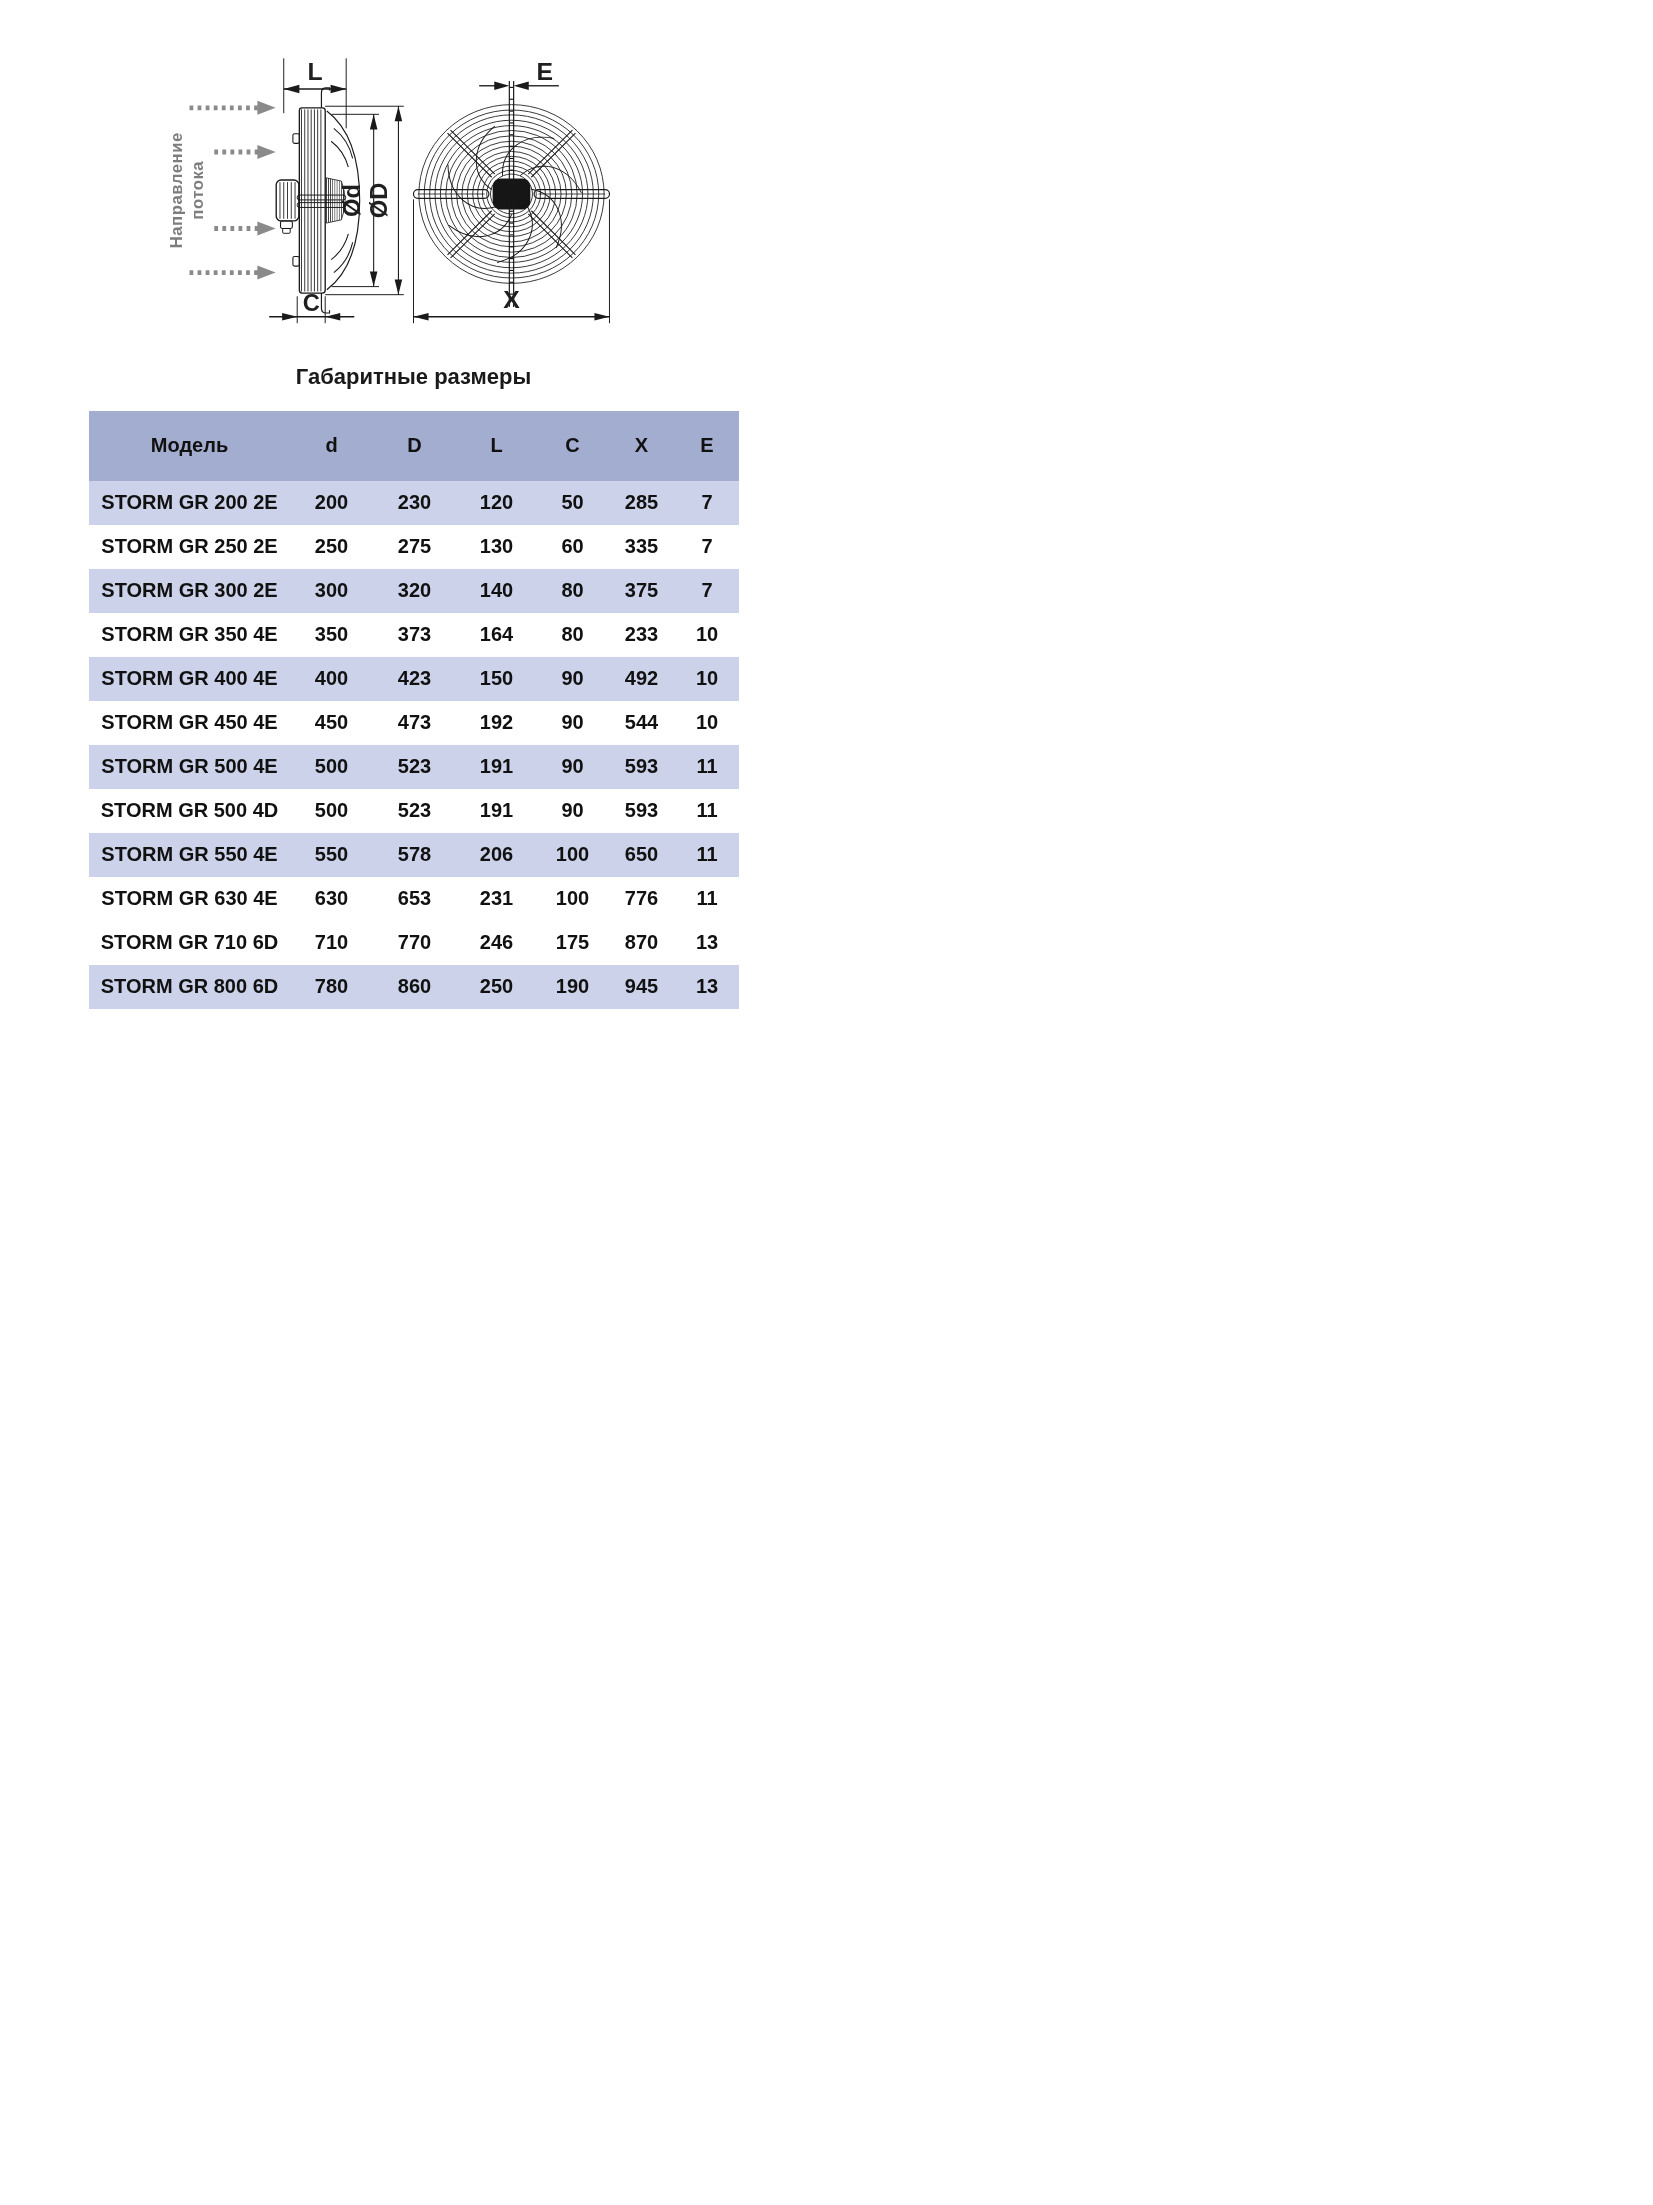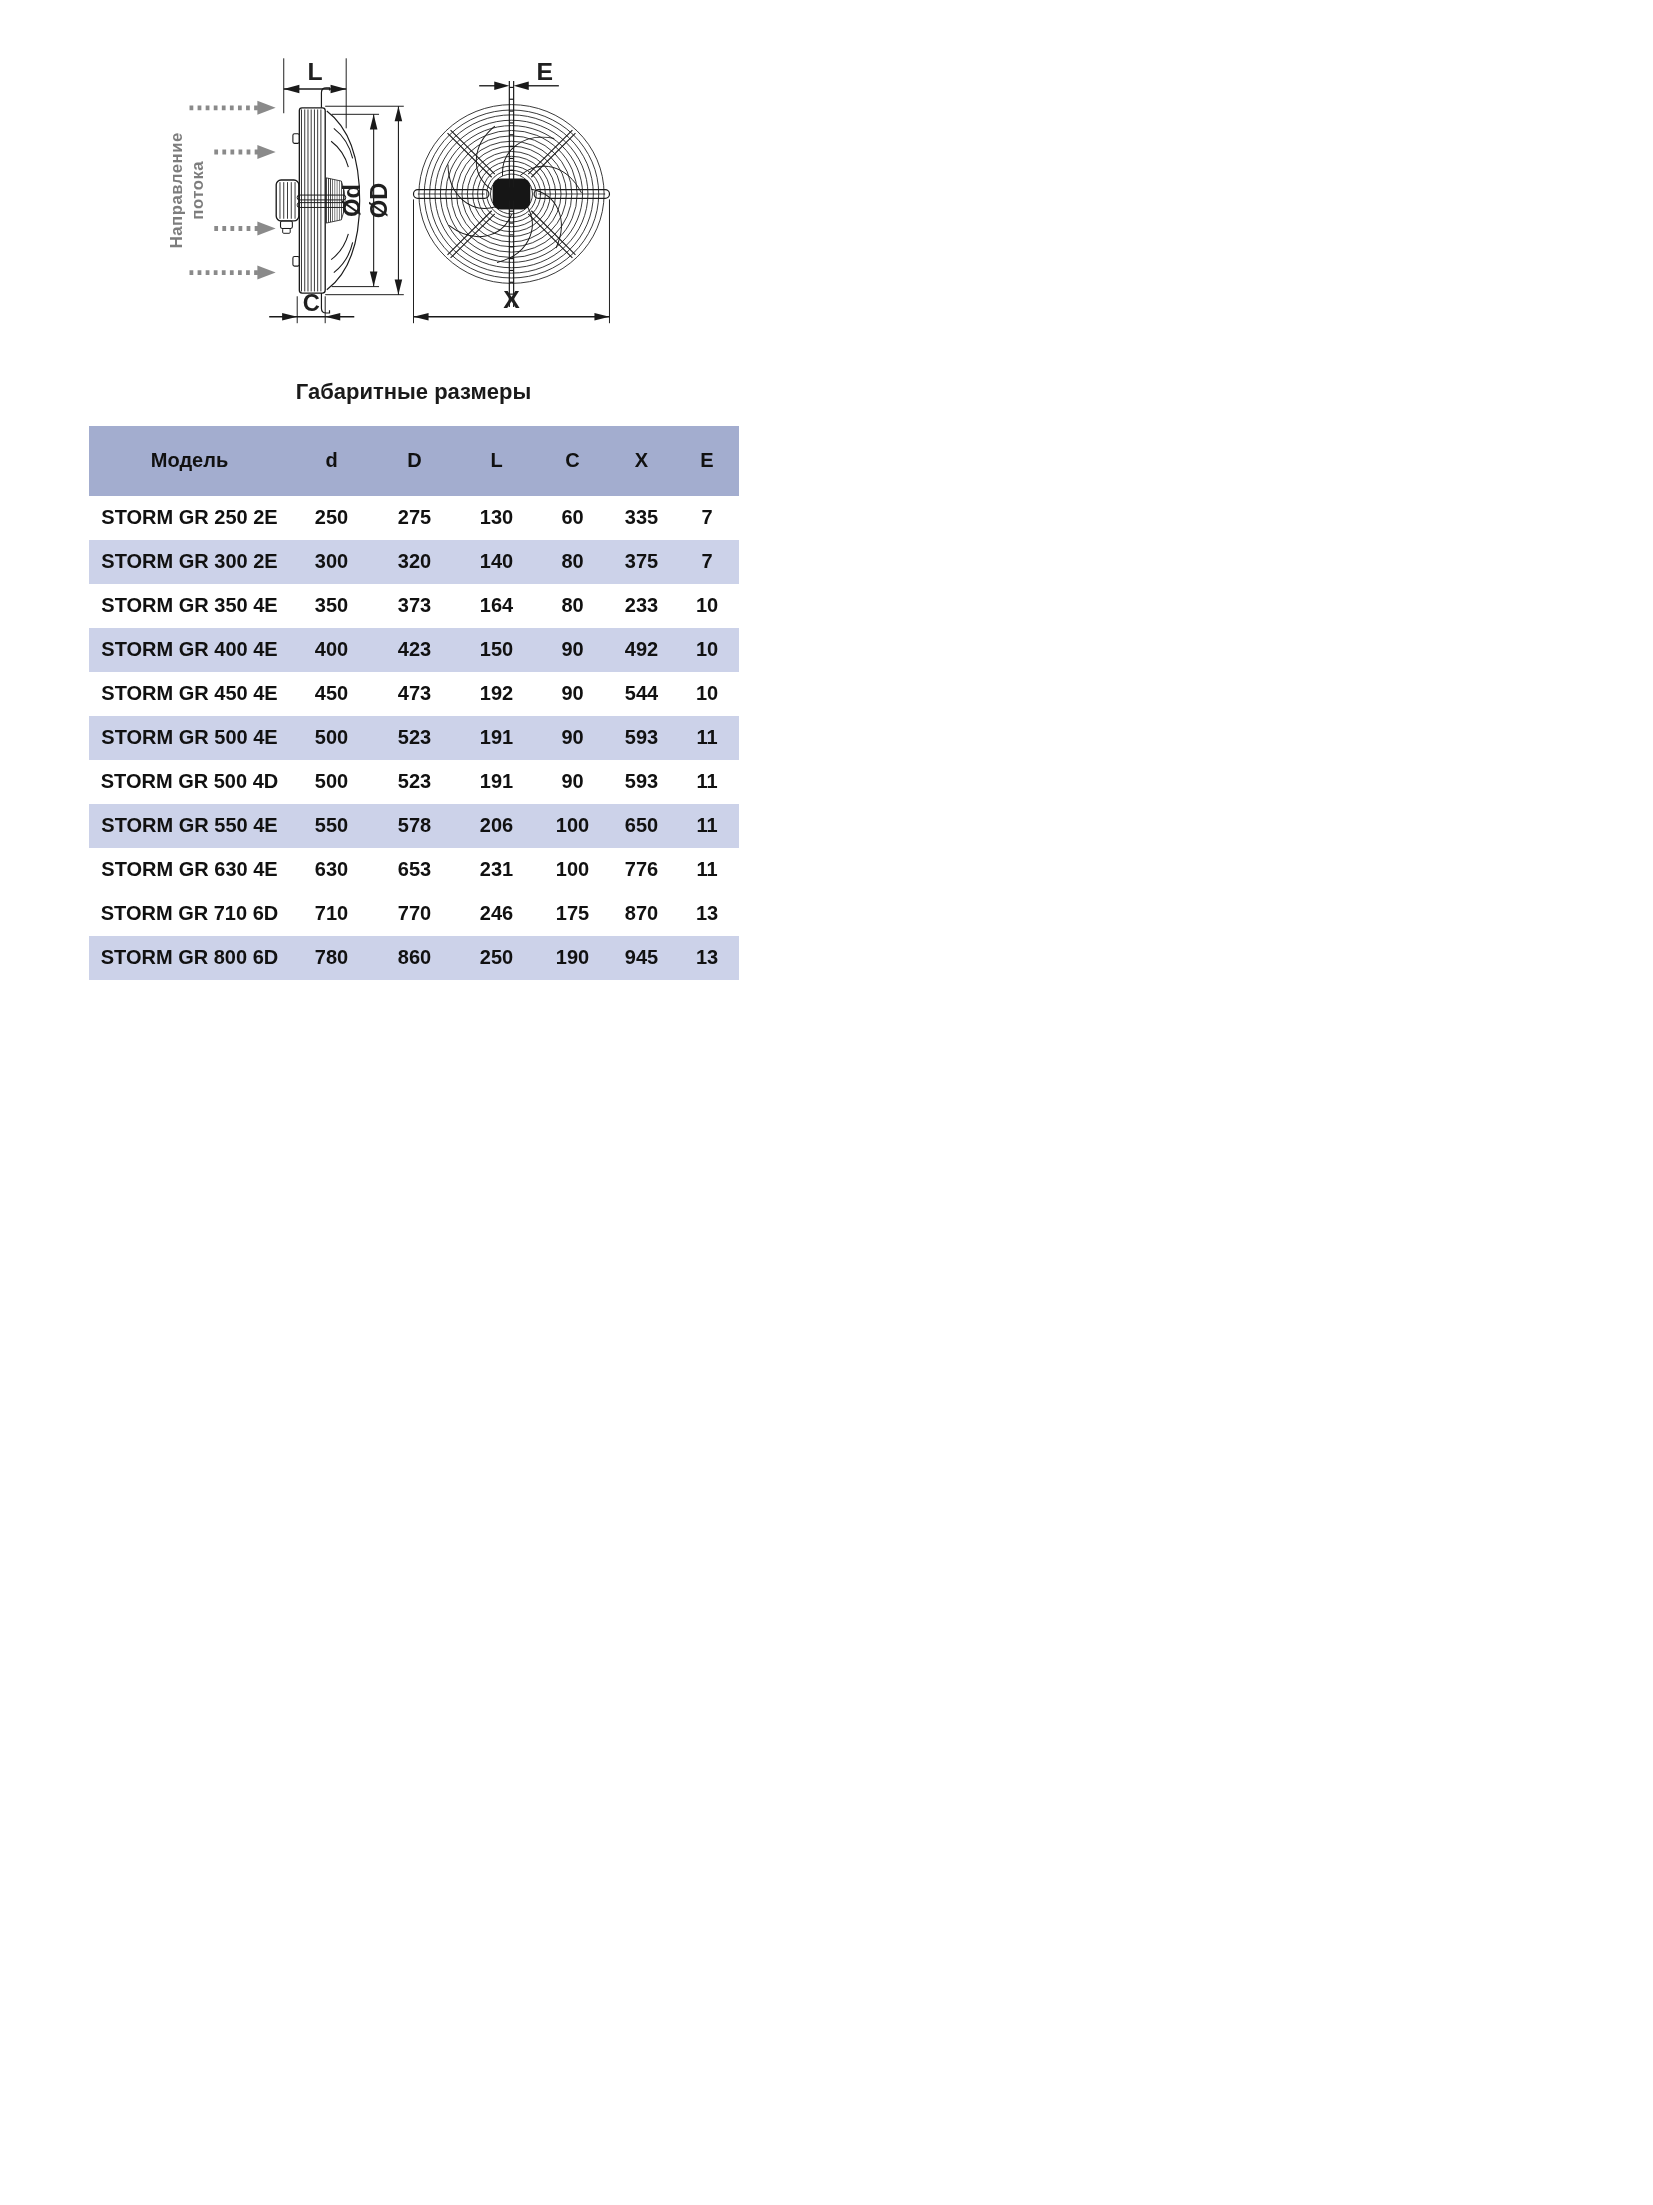--- a/index.html
+++ b/index.html
@@ -7,21 +7,21 @@
     width:827px;height:1103px;background:#ffffff;
     font-family:"Liberation Sans", sans-serif;color:#111;
     position:relative;
   }
   .figure{display:block;}
   .draw-line{stroke:#1a1a1a;fill:none;}
   .dim-label{font-weight:700;fill:#1f1f1f;}
   .flow-label{font-weight:700;fill:#7d7d7d;letter-spacing:1px;}
   .page-title{
     text-align:center;font-size:22px;font-weight:700;color:#1a1a1a;
-    margin-top:26px;
+    margin-top:11px;
   }
   table.dims{
     border-collapse:collapse;table-layout:fixed;
     margin:20.5px 0 0 89px;width:649px;
   }
   table.dims th{
     background:#a3adcf;height:48px;font-size:20px;font-weight:700;
     text-align:center;vertical-align:middle;padding:11px;color:#111;
   }
   table.dims td{
@@ -254,20 +254,29 @@
       <th>Модель</th>
       <th>d</th>
       <th>D</th>
       <th>L</th>
       <th>C</th>
       <th>X</th>
       <th>E</th>
     </tr>
   </thead>
   <tbody>
+      <tr class="alt">
+        <td>STORM GR 200 2E</td>
+        <td>200</td>
+        <td>230</td>
+        <td>120</td>
+        <td>50</td>
+        <td>285</td>
+        <td>7</td>
+      </tr>
       <tr>
         <td>STORM GR 250 2E</td>
         <td>250</td>
         <td>275</td>
         <td>130</td>
         <td>60</td>
         <td>335</td>
         <td>7</td>
       </tr>
       <tr class="alt">

